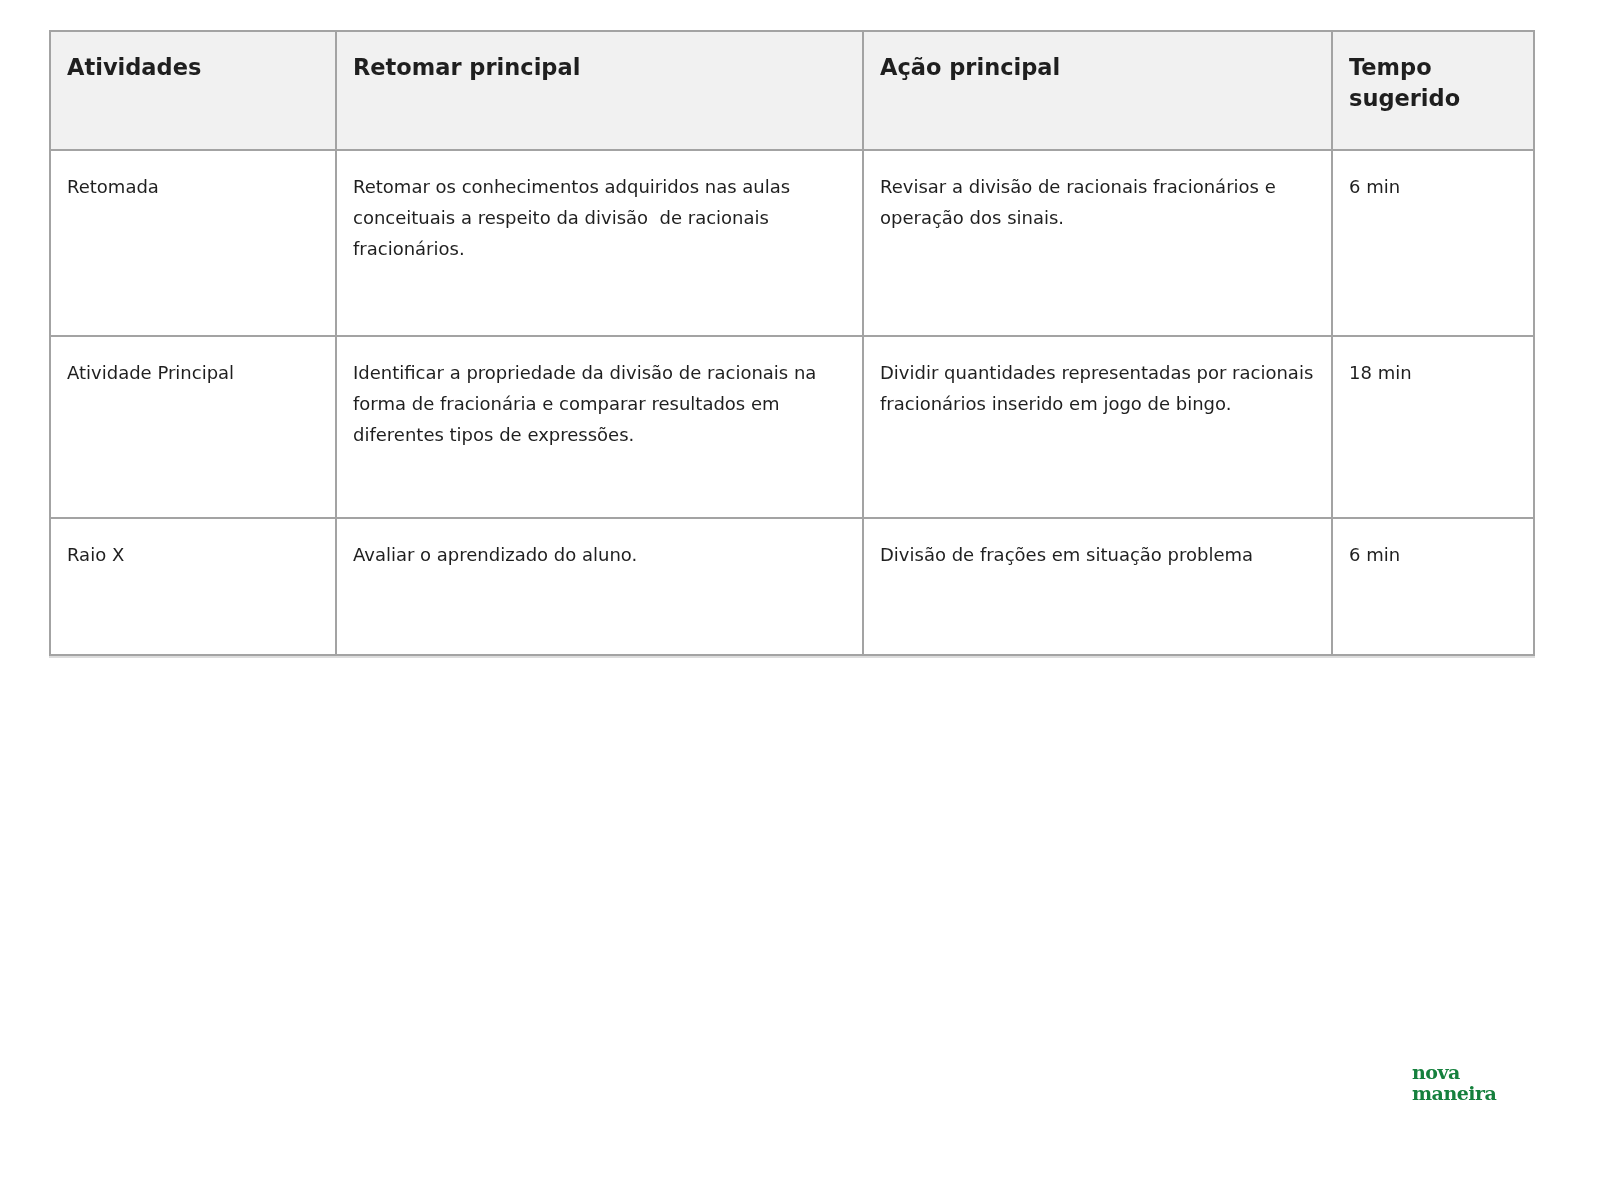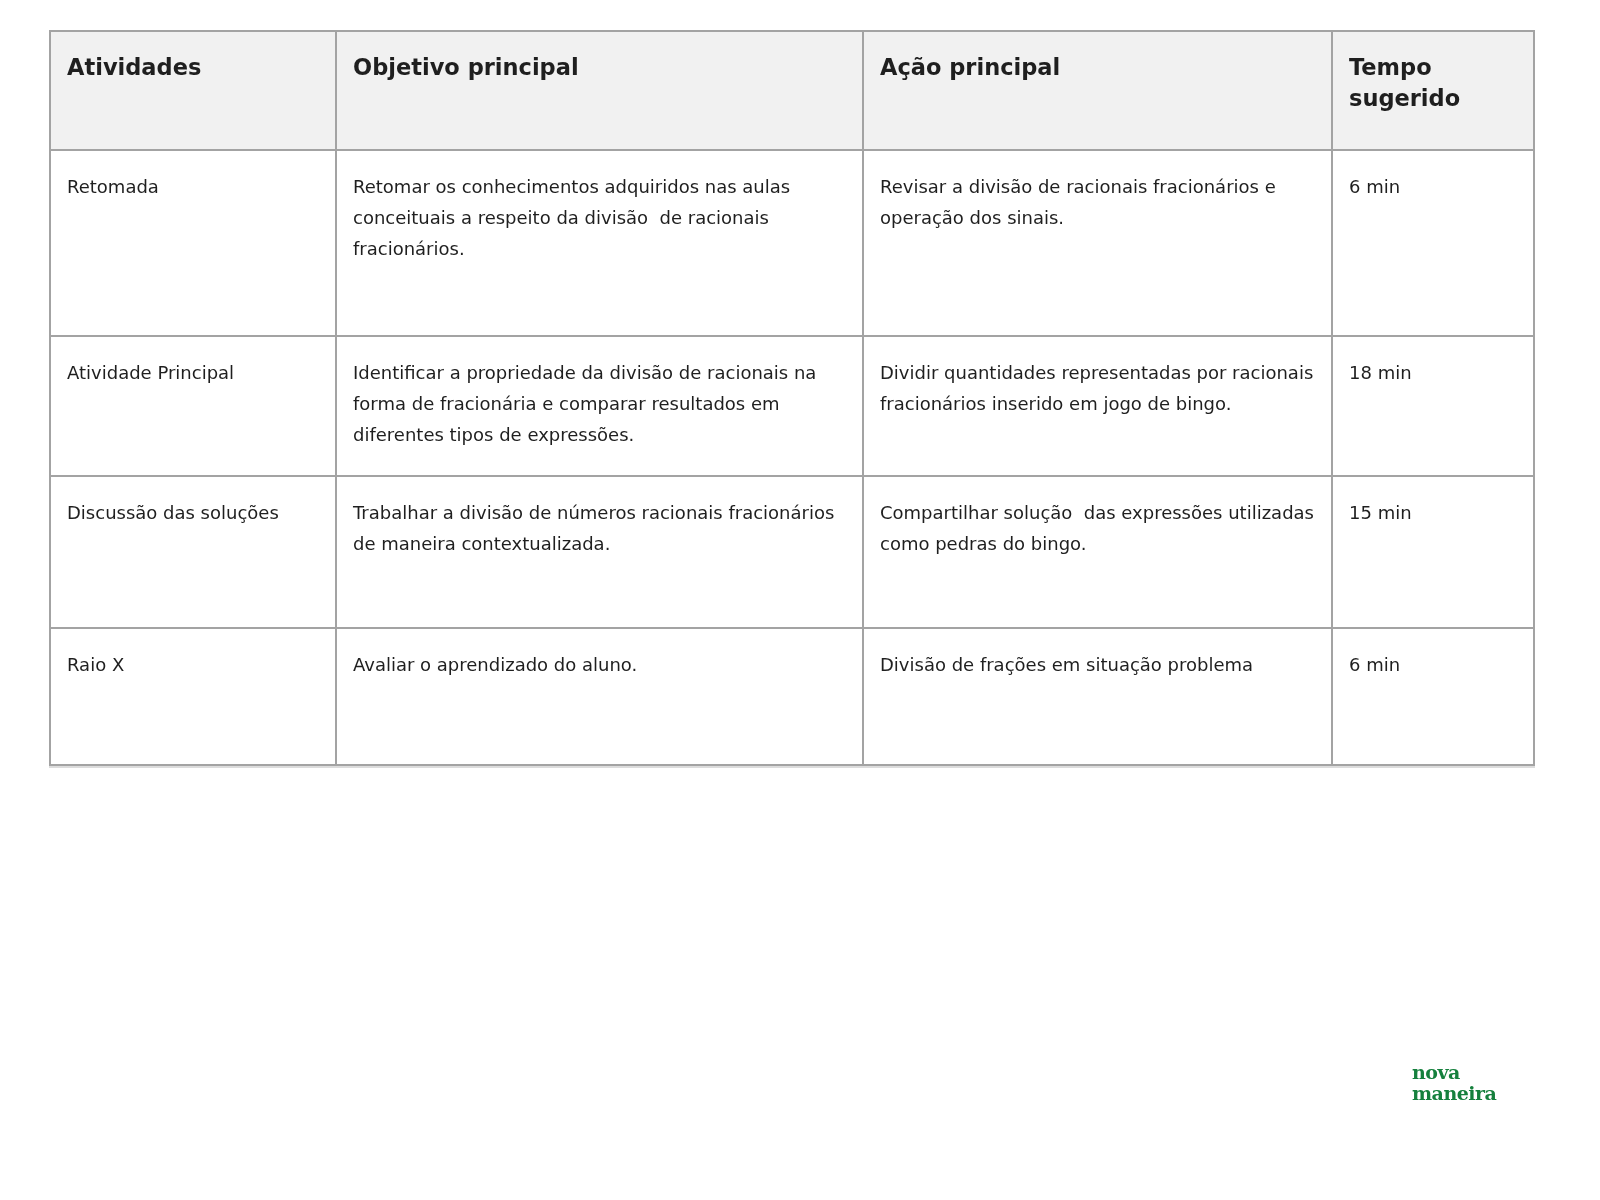--- a/index.html
+++ b/index.html
@@ -37,21 +37,21 @@
     white-space: pre-wrap;
     overflow: hidden;
   }
   .lesson-table thead th {
     background: #f1f1f1;
     font-weight: bold;
     font-size: 22.5px;
   }
   tr.row-header  { height: 119px; margin-left: 48px; }
   tr.row-0 { height: 186px; }
-  tr.row-1 { height: 140px; }
+  tr.row-1 { height: 182px; }
   tr.row-2 { height: 152px; }
   tr.row-3 { height: 122px; }
   tr.row-4 { height: 137px; }
 
   .logo {
     position: absolute;
     left: 1412px;
     top: 1062px;
     font-family: "DejaVu Serif", serif;
     font-weight: bold;
@@ -69,43 +69,37 @@
   <table class="lesson-table">
     <colgroup>
       <col style="width:286px">
       <col style="width:527px">
       <col style="width:469px">
       <col style="width:202px">
     </colgroup>
     <thead>
       <tr class="row-header">
         <th>Atividades</th>
-        <th>Objetivo principal</th>
+        <th>Retomar principal</th>
         <th>Ação principal</th>
         <th>Tempo sugerido</th>
       </tr>
     </thead>
     <tbody>
       <tr class="row-0">
         <td>Retomada</td>
         <td>Retomar os conhecimentos adquiridos nas aulas conceituais a respeito da divisão  de racionais fracionários.</td>
         <td>Revisar a divisão de racionais fracionários e operação dos sinais.</td>
         <td>6 min</td>
       </tr>
       <tr class="row-1">
         <td>Atividade Principal</td>
         <td>Identificar a propriedade da divisão de racionais na forma de fracionária e comparar resultados em diferentes tipos de expressões.</td>
         <td>Dividir quantidades representadas por racionais fracionários inserido em jogo de bingo.</td>
         <td>18 min</td>
-      </tr>
-      <tr class="row-2">
-        <td>Discussão das soluções</td>
-        <td>Trabalhar a divisão de números racionais fracionários de maneira contextualizada.</td>
-        <td>Compartilhar solução  das expressões utilizadas como pedras do bingo.</td>
-        <td>15 min</td>
       </tr>
       <tr class="row-4">
         <td>Raio X</td>
         <td>Avaliar o aprendizado do aluno.</td>
         <td>Divisão de frações em situação problema</td>
         <td>6 min</td>
       </tr>
     </tbody>
   </table>
 

